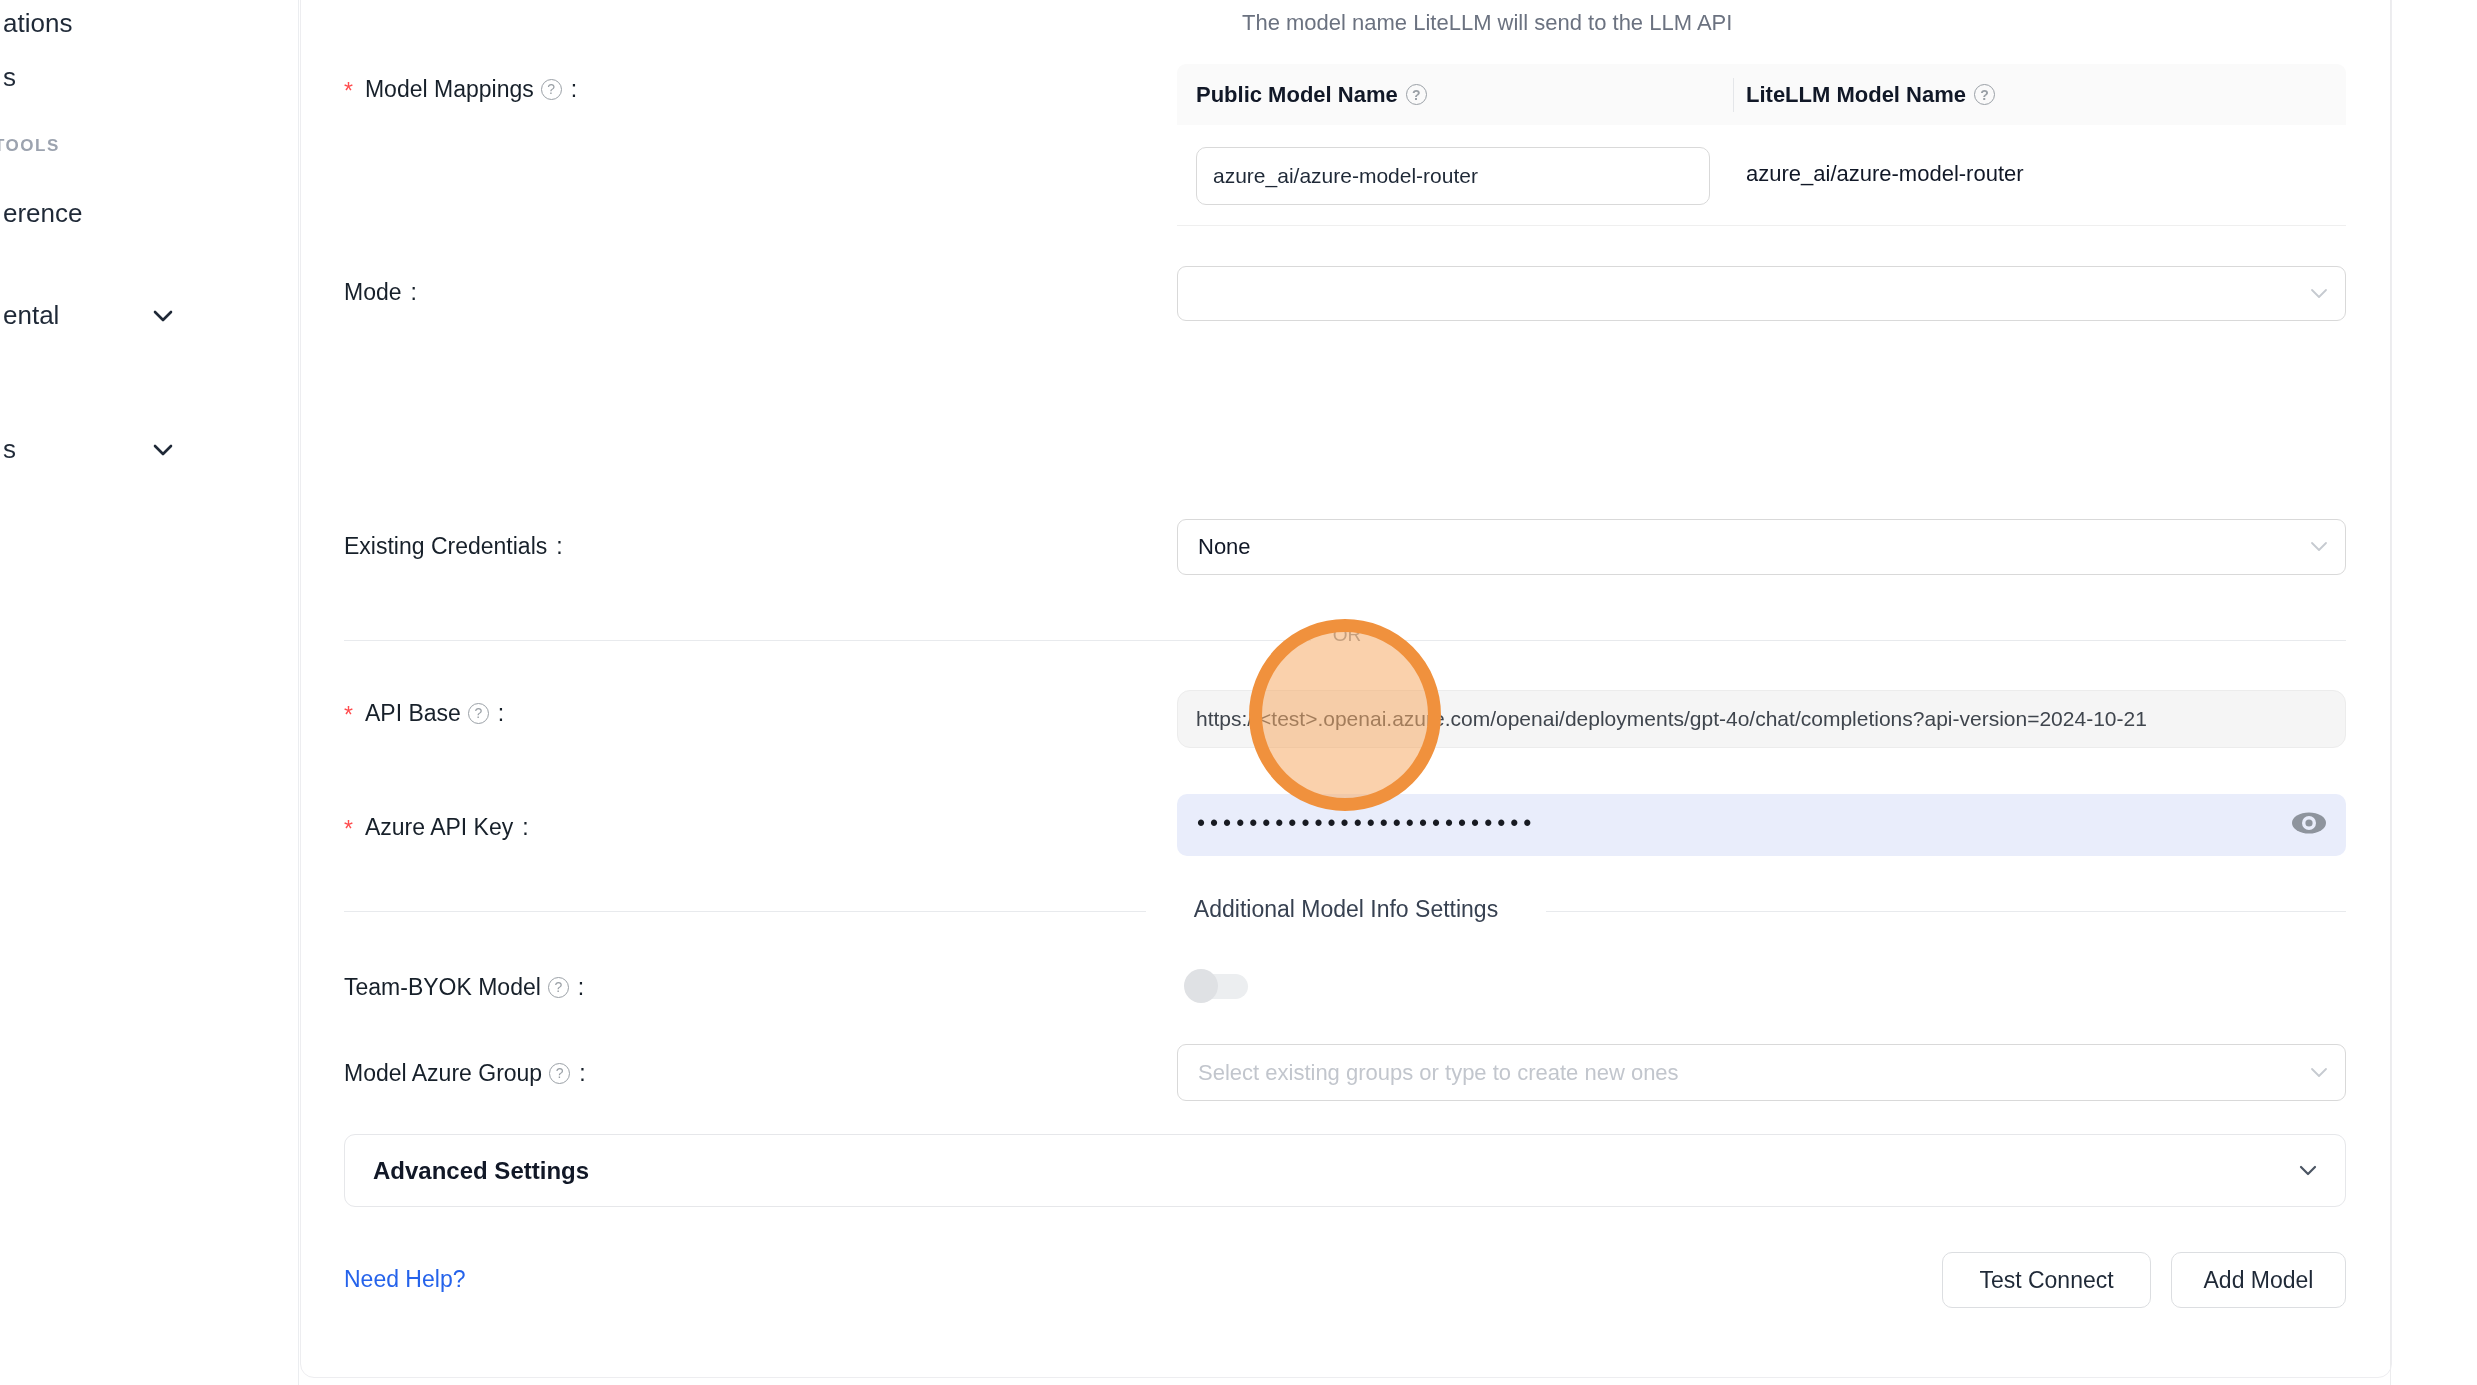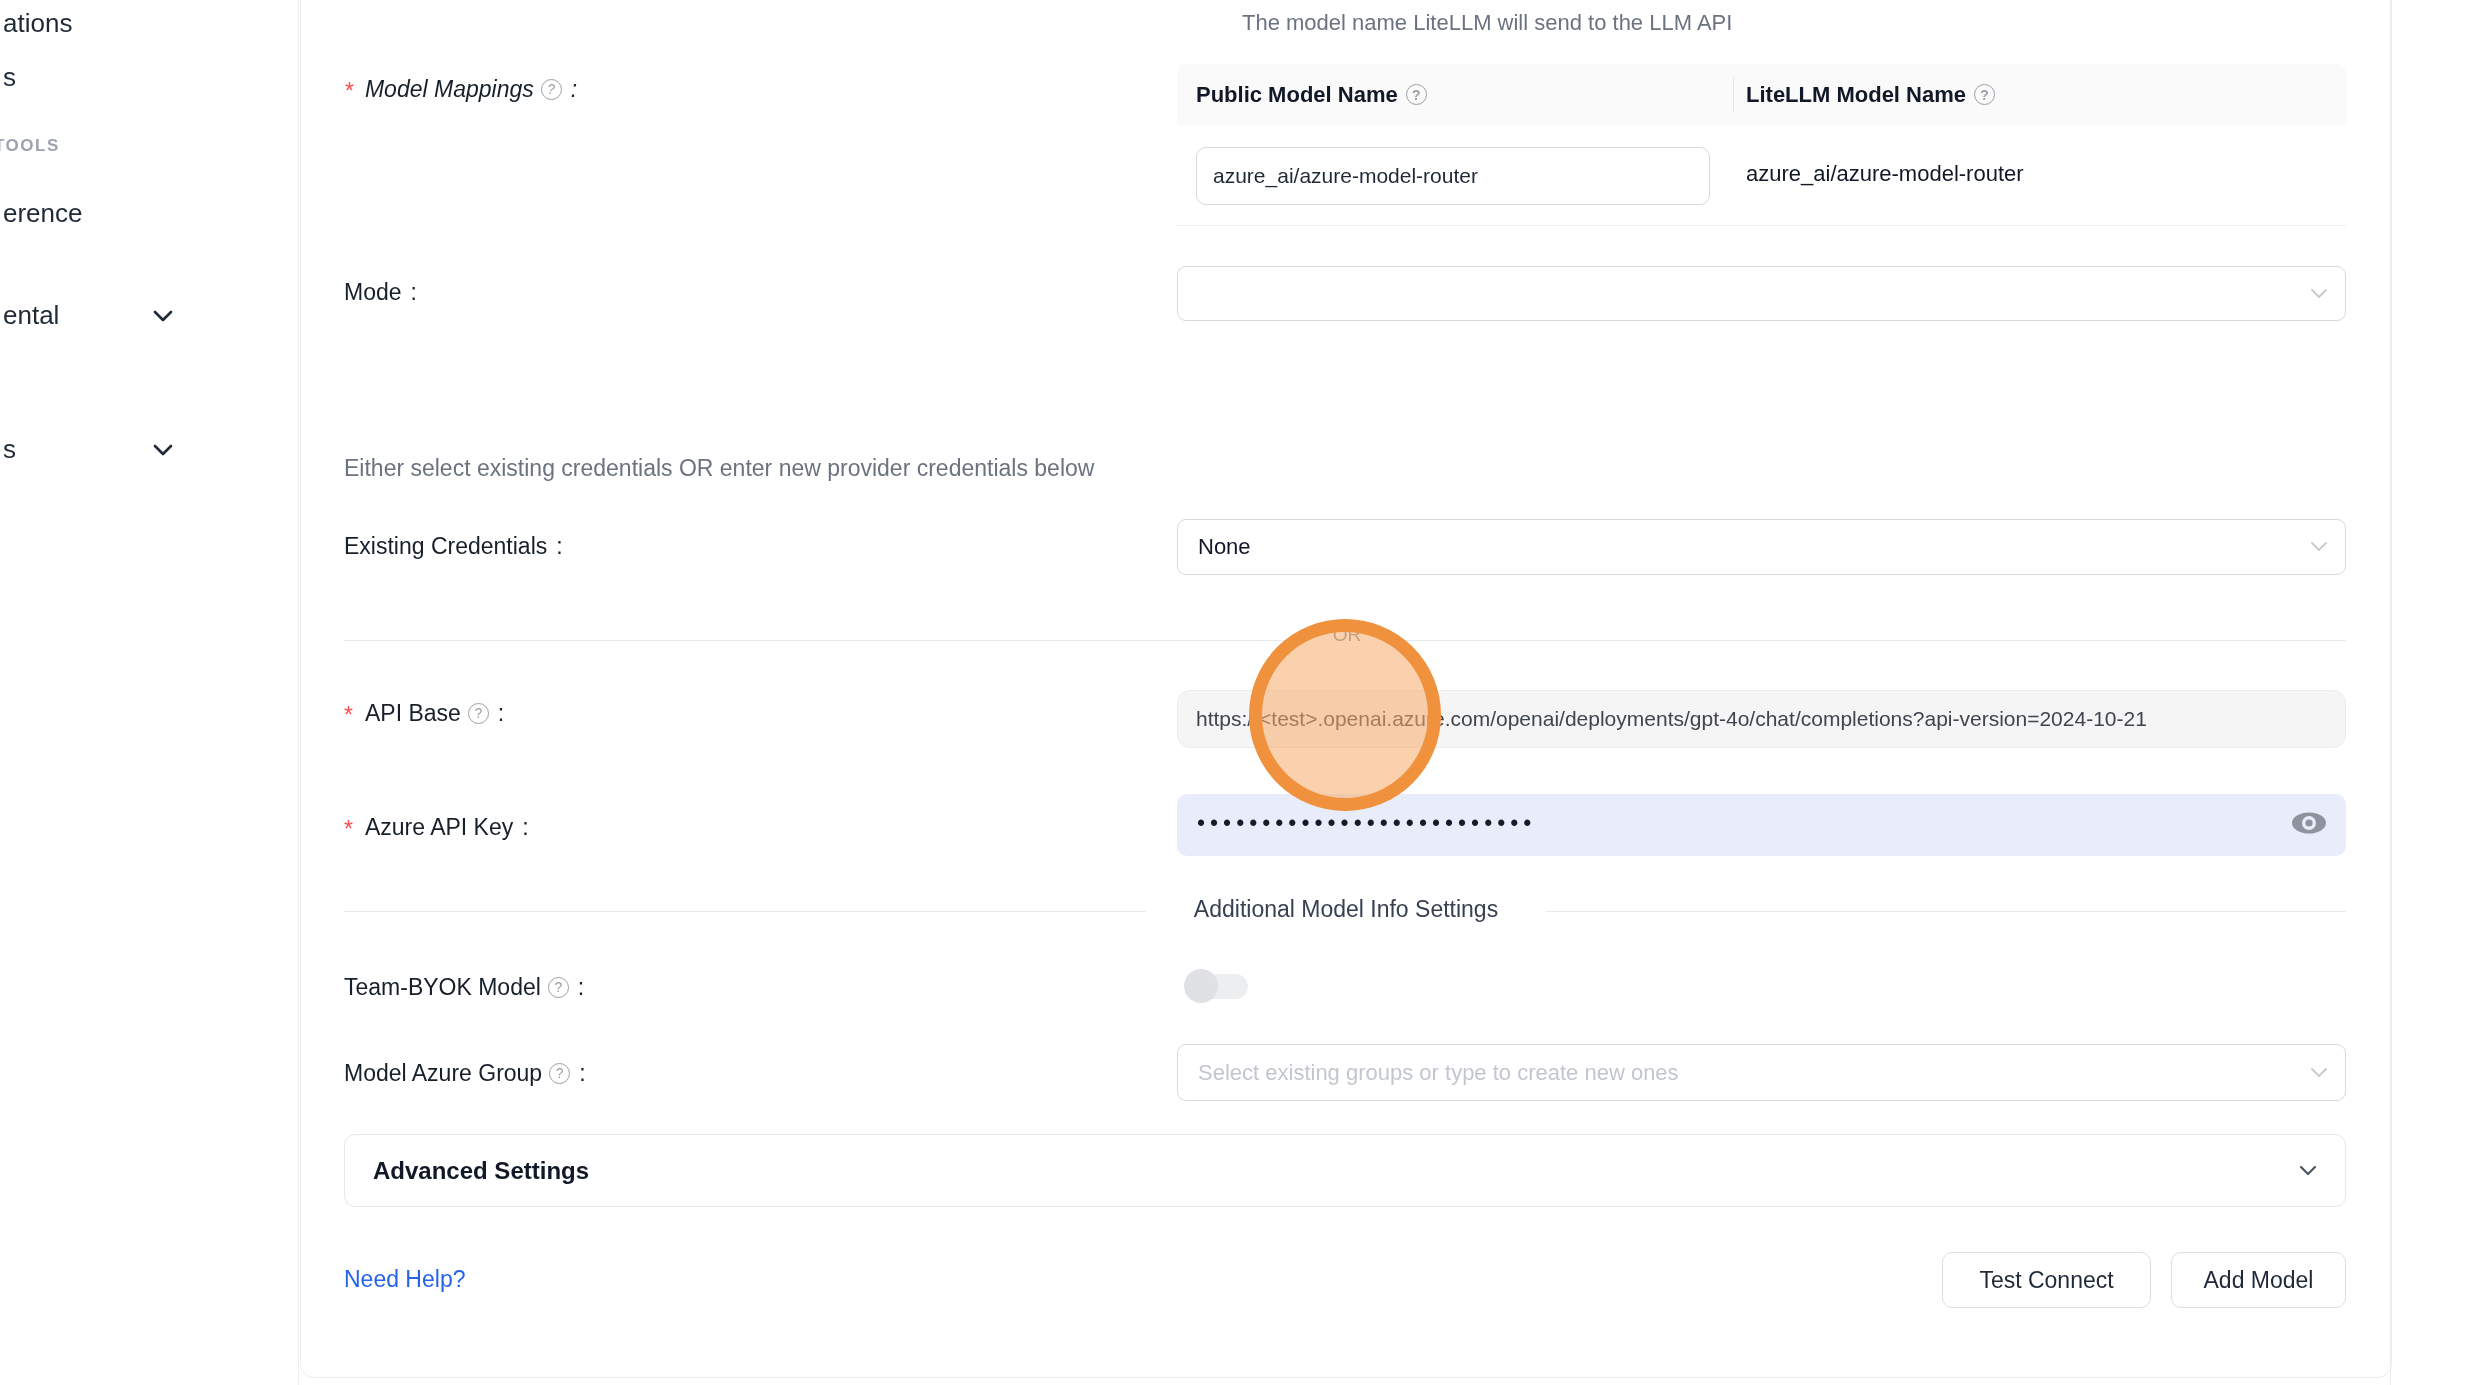--- a/index.html
+++ b/index.html
@@ -75,21 +75,21 @@
       <svg class="chev-svg" width="26" height="22" viewBox="0 0 26 22">
           <path d="M5 7 l8 8 l8 -8" fill="none" stroke="#1f2937" stroke-width="2.6" stroke-linecap="round" stroke-linejoin="round"></path>
         </svg>
     </span>
   </nav>
 
   <div id="card"></div>
 
   <div class="abs muted" style="left:1242px;top:10px;font-size:22px;">The model name LiteLLM will send to the LLM API</div>
 
-  <div class="row-label req" style="top:73px;font-style:italic;">
+  <div class="row-label req" style="top:73px;">
     <span>Model Mappings</span>
     <span class="qicon"></span>
     <span class="colon">:</span>
   </div>
 
   <div id="mm-table">
     <div id="mm-head">
       <span class="head-cell" style="margin-left:19px;width:520px;">
         <span>Public Model Name</span>
         <span class="qicon"></span>
@@ -110,21 +110,20 @@
       <span class="colon">:</span>
   </div>
   <div class="select-box" style="top:266px;height:55px;">
     <span class="sel-chevron">
       <svg class="chev-svg" width="20" height="16" viewBox="0 0 20 16">
           <path d="M3 4 l7 7 l7 -7" fill="none" stroke="#c6cad0" stroke-width="1.8" stroke-linecap="round" stroke-linejoin="round"></path>
         </svg>
     </span>
   </div>
 
-  <div class="abs muted" style="left:344px;top:455px;font-size:23px;">Either select existing credentials OR enter new provider credentials below</div>
 
   <div class="row-label" style="top:530px;">
     <span>Existing Credentials</span>
       <span class="colon">:</span>
   </div>
   <div class="select-box" style="top:519px;height:56px;">
     <span>None</span>
     <span class="sel-chevron">
       <svg class="chev-svg" width="20" height="16" viewBox="0 0 20 16">
           <path d="M3 4 l7 7 l7 -7" fill="none" stroke="#c6cad0" stroke-width="1.8" stroke-linecap="round" stroke-linejoin="round"></path>

